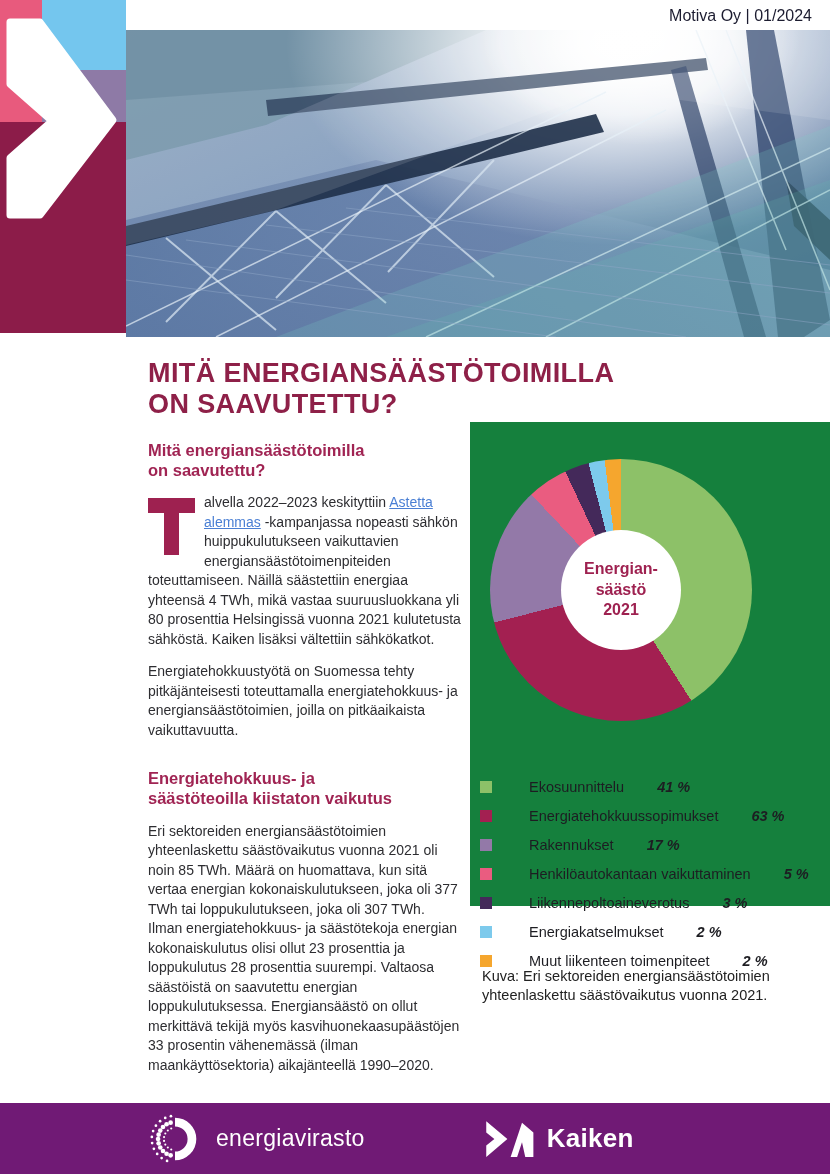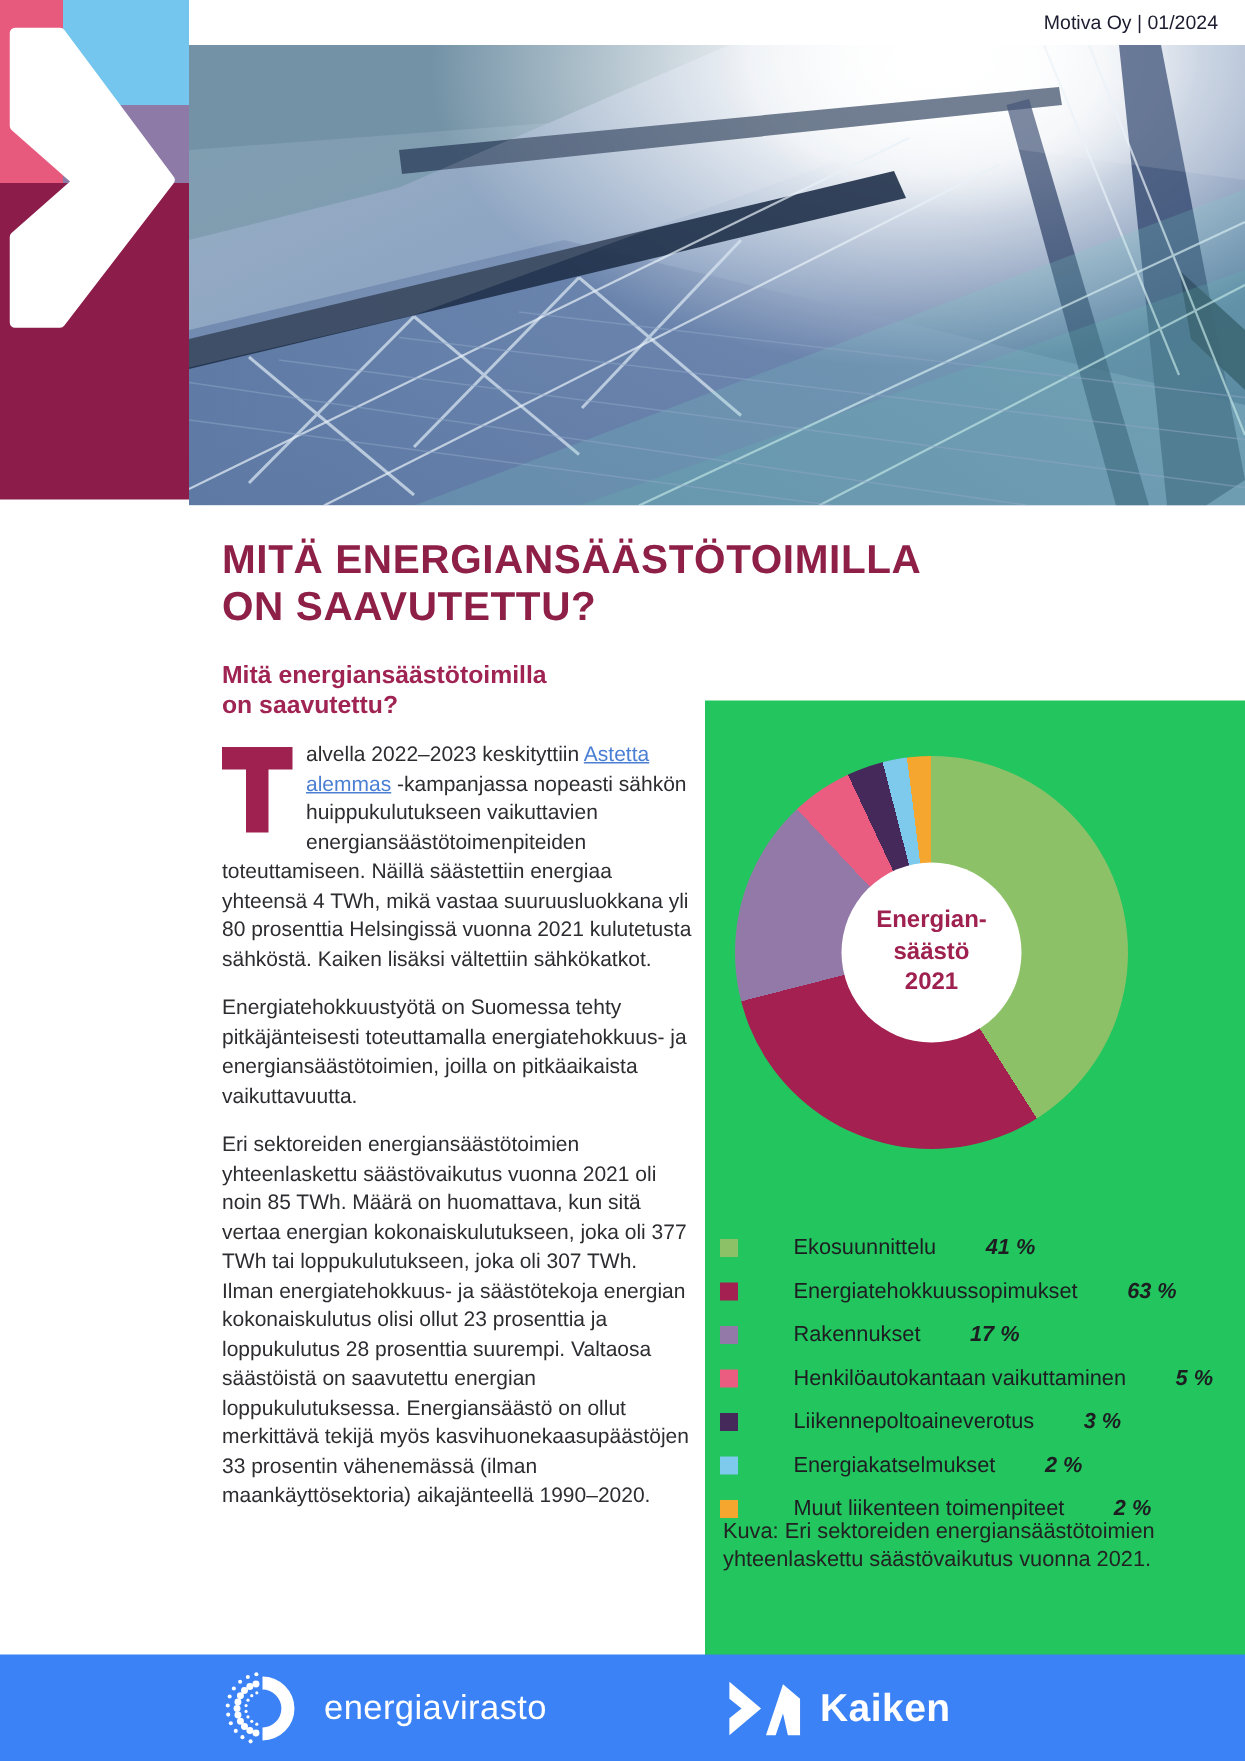--- a/index.html
+++ b/index.html
@@ -1,21 +1,21 @@
 <!DOCTYPE html>
 <html lang="fi"><head>
 <meta charset="utf-8">
 <style>
   * { margin:0; padding:0; box-sizing:border-box; }
   html,body { background:#ffffff; }
   body { font-family:"Liberation Sans","DejaVu Sans",sans-serif; }
   .page { position:relative; width:830px; height:1174px; background:#fff; overflow:hidden; margin:0 auto; }
 
   
-  .meta { position:absolute; top:7px; right:18px; font-size:13px; color:#1c1c30; }
+  .meta { position:absolute; top:7px; right:18px; font-size:16px; color:#1c1c30; }
 
   
   .brandmark { position:absolute; left:0; top:0; width:126px; height:333px; }
   .sq { position:absolute; }
   .sq-pink   { left:0;  top:0;   width:42px;  height:122px; background:#e85a7d; }
   .sq-blue   { left:42px; top:0; width:84px;  height:70px;  background:#74c6ee; }
   .sq-mauve  { left:42px; top:70px; width:84px; height:52px; background:#8e7aa6; }
   .sq-maroon { left:0; top:122px; width:126px; height:211px; background:#8c1c49; }
   .brandmark svg { position:absolute; left:0; top:0; }
 
@@ -32,33 +32,33 @@
   .sec-heading { font-size:16.5px; font-weight:700; line-height:1.22; color:#a02453; margin-bottom:13px; }
   .leftcol p { font-size:14px; line-height:19.5px; margin-bottom:13px; }
   .leftcol a { color:#4a7fd4; text-decoration:underline; }
   .dropcap { float:left; width:47px; height:57px; margin:5px 9px 1px 0; font-size:0; color:transparent;
     background:
       linear-gradient(#9e2150,#9e2150) left top / 100% 15px no-repeat,
       linear-gradient(#9e2150,#9e2150) center top / 15px 100% no-repeat; }
   .sec2 { margin-top:28px; }
 
   
-  .panel { position:absolute; left:470px; top:467px; width:360px; height:671px; background:#22c55e; }
+  .panel { position:absolute; left:470px; top:422px; width:360px; height:484px; background:#15803d; }
   .donut { position:absolute; left:20px; top:37px; width:262px; height:262px; border-radius:50%; }
   .donut-hole { position:absolute; left:50%; top:50%; width:120px; height:120px; margin:-60px 0 0 -60px;
     background:#fff; border-radius:50%; display:flex; flex-direction:column; align-items:center; justify-content:center;
     font-size:16px; font-weight:700; color:#9e2150; line-height:1.3; text-align:center; }
   .legend { position:absolute; left:10px; top:357px; }
   .legend-item { display:flex; align-items:center; margin-bottom:13px; font-size:14.5px; color:#1d1d22;gap:28px; }
   .legend-item .swatch { width:12px; height:12px; margin-right:9px; flex:none; }
   .legend-item b { margin-left:5px;font-style:italic; }
   .caption { position:absolute; left:12px; top:545px; width:320px; font-size:14.5px; line-height:19px; color:#222; }
 
   
-  .footer { position:absolute; left:0; top:1103px; width:830px; height:71px; background:#3b82f6;
+  .footer { position:absolute; left:0; top:1103px; width:830px; height:71px; background:#701a75;
     display:flex; align-items:center; }
   .logo { display:flex; align-items:center; color:#fff; }
   .logo-ev { margin-left:144px; }
   .logo-ev .logo-text { font-size:23px; font-weight:400; letter-spacing:.3px; margin-left:10px; }
   .logo-motiva { margin-left:118px; }
   .logo-motiva .logo-text { font-size:26px; font-weight:700; letter-spacing:.3px; margin-left:12px; }
 </style>
 </head>
 <body>
 
@@ -142,20 +142,24 @@
   <div class="leftcol">
     <h2 class="sec-heading">
       <span style="display:block">Mitä energiansäästötoimilla</span>
       <span style="display:block">on saavutettu?</span>
     </h2>
     <p>
       <span class="dropcap">T</span><span>alvella 2022–2023 keskityttiin </span><a href="#">Astetta alemmas</a><span> -kampanjassa nopeasti sähkön huippukulutukseen vaikuttavien energiansäästötoimenpiteiden toteuttamiseen. Näillä säästettiin energiaa yhteensä 4 TWh, mikä vastaa suuruusluokkana yli 80 prosenttia Helsingissä vuonna 2021 kulutetusta sähköstä. Kaiken lisäksi vältettiin sähkökatkot.</span>
     </p>
     <p>Energiatehokkuustyötä on Suomessa tehty pitkäjänteisesti toteuttamalla energiatehokkuus- ja energiansäästötoimien, joilla on pitkäaikaista vaikuttavuutta.</p>
 
+    <h2 class="sec-heading sec2">
+      <span style="display:block">Energiatehokkuus- ja</span>
+      <span style="display:block">säästöteoilla kiistaton vaikutus</span>
+    </h2>
     <p>Eri sektoreiden energiansäästötoimien yhteenlaskettu säästövaikutus vuonna 2021 oli noin 85 TWh. Määrä on huomattava, kun sitä vertaa energian kokonaiskulutukseen, joka oli 377 TWh tai loppukulutukseen, joka oli 307 TWh. Ilman energiatehokkuus- ja säästötekoja energian kokonaiskulutus olisi ollut 23 prosenttia ja loppukulutus 28 prosenttia suurempi. Valtaosa säästöistä on saavutettu energian loppukulutuksessa. Energiansäästö on ollut merkittävä tekijä myös kasvihuonekaasupäästöjen 33 prosentin vähenemässä (ilman maankäyttösektoria) aikajänteellä 1990–2020.</p>
   </div>
 
   <div class="panel">
     <div class="donut" style="background: conic-gradient(rgb(141, 193, 104) 0%, rgb(141, 193, 104) 41%, rgb(163, 32, 81) 41%, rgb(163, 32, 81) 71%, rgb(147, 121, 168) 71%, rgb(147, 121, 168) 88%, rgb(234, 92, 128) 88%, rgb(234, 92, 128) 93%, rgb(68, 41, 90) 93%, rgb(68, 41, 90) 96%, rgb(125, 202, 236) 96%, rgb(125, 202, 236) 98%, rgb(245, 166, 46) 98%, rgb(245, 166, 46) 100%);">
       <div class="donut-hole">
         <span>Energian-</span>
         <span>säästö</span>
         <span>2021</span>
       </div>

